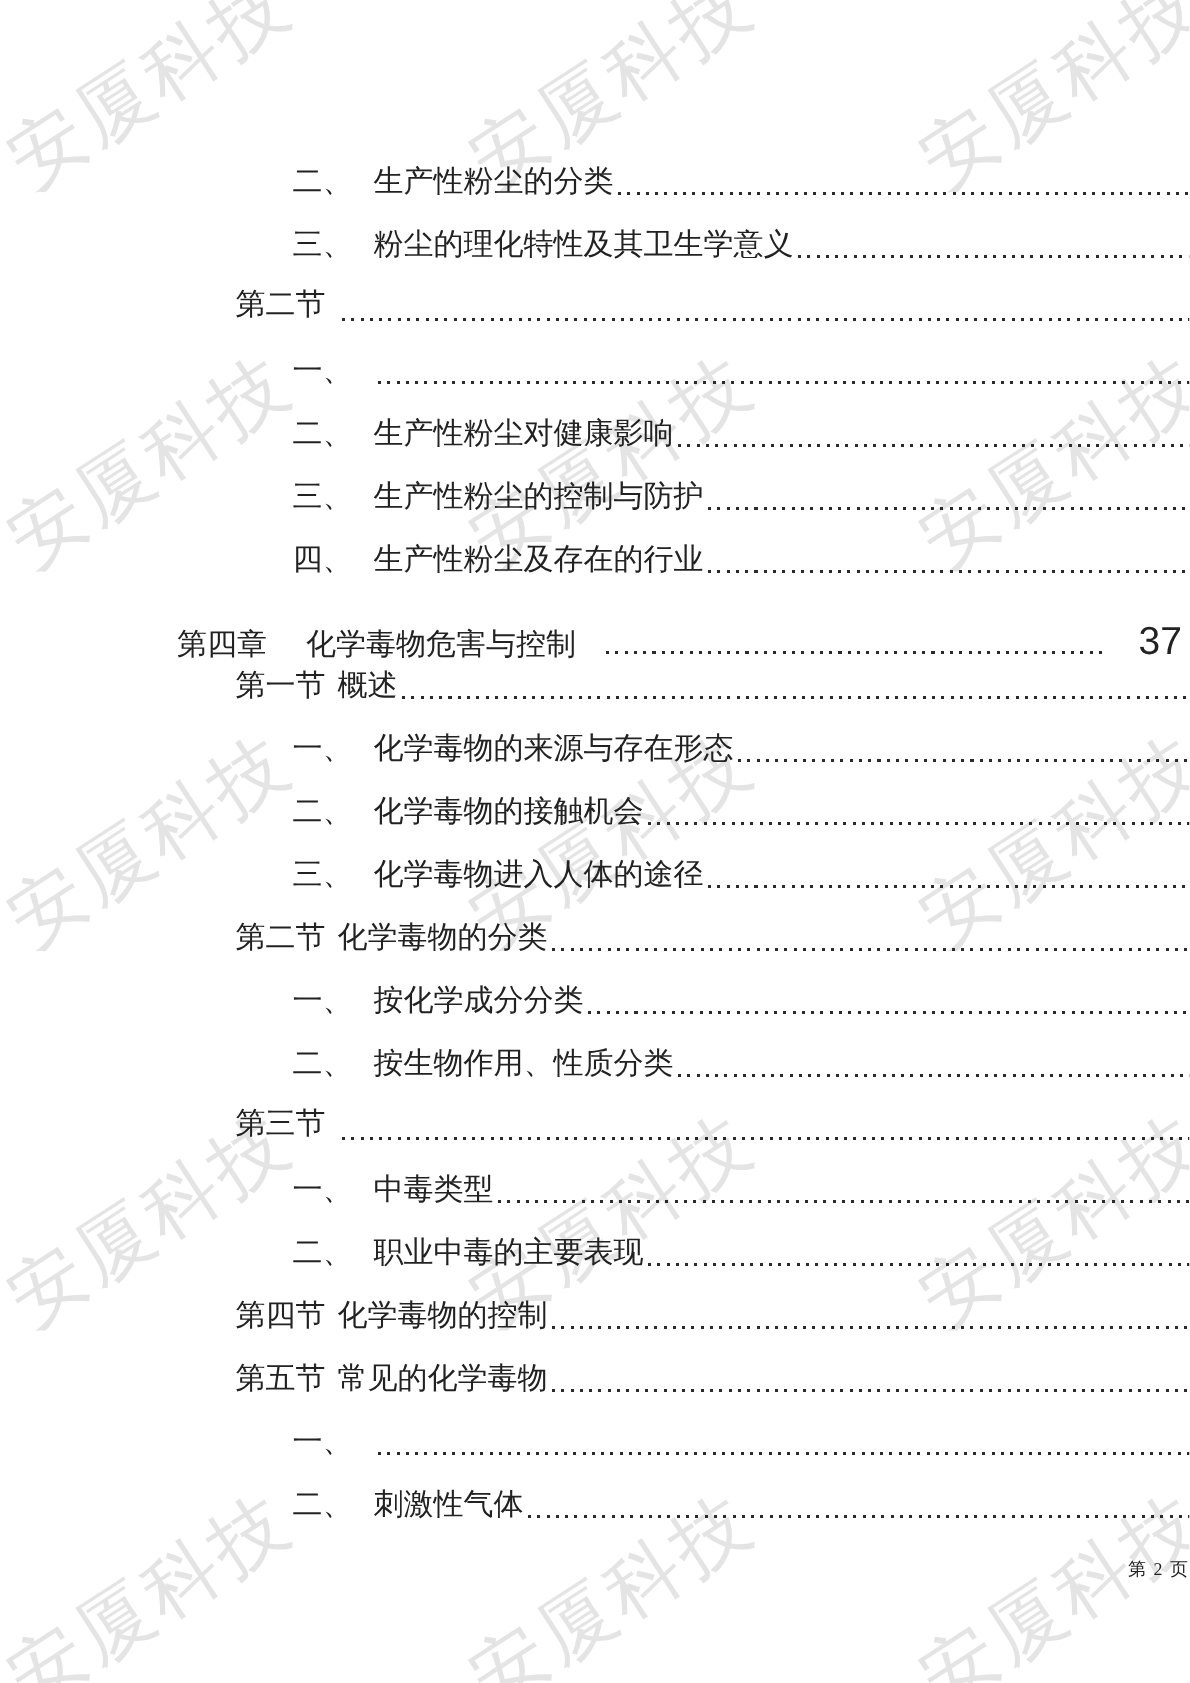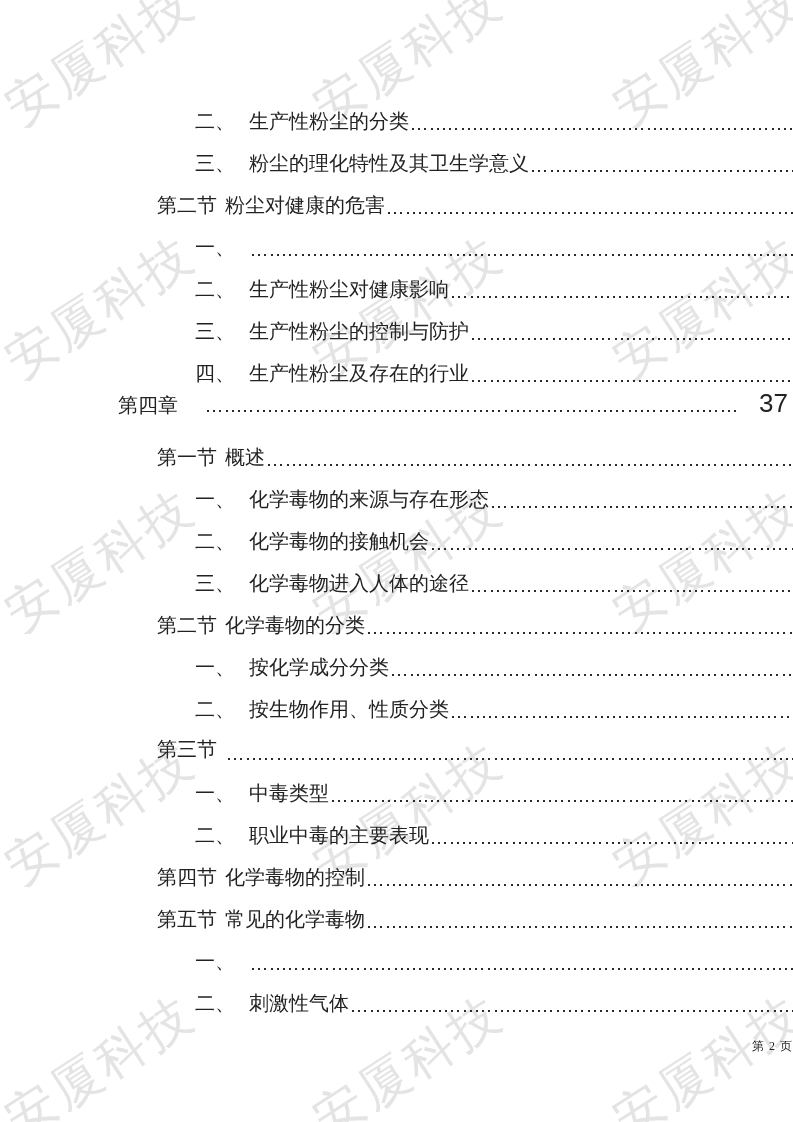--- a/index.html
+++ b/index.html
@@ -81,21 +81,20 @@
         <span class="title">生产性粉尘的分类</span>
         <div class="leader"></div>
       </div>
       <div class="toc-row item" style="top: 150px;">
         <span class="num">三、</span>
         <span class="title">粉尘的理化特性及其卫生学意义</span>
         <div class="leader"></div>
       </div>
       <div class="toc-row section" style="top: 192px;">
         <span class="num">第二节</span>
-        <span class="title">粉尘对健康的危害</span>
         <div class="leader"></div>
       </div>
       <div class="toc-row item" style="top: 234px;">
         <span class="num">一、</span>
         <div class="leader"></div>
       </div>
       <div class="toc-row item" style="top: 276px;">
         <span class="num">二、</span>
         <span class="title">生产性粉尘对健康影响</span>
         <div class="leader"></div>
@@ -103,22 +102,23 @@
       <div class="toc-row item" style="top: 318px;">
         <span class="num">三、</span>
         <span class="title">生产性粉尘的控制与防护</span>
         <div class="leader"></div>
       </div>
       <div class="toc-row item" style="top: 360px;">
         <span class="num">四、</span>
         <span class="title">生产性粉尘及存在的行业</span>
         <div class="leader"></div>
       </div>
-      <div class="toc-row chapter" style="top: 390px; gap: 17px;">
+      <div class="toc-row chapter" style="top: 414px; gap: 17px;">
         <span class="num">第四章</span>
+        <span class="title">化学毒物危害与控制</span>
         <div class="leader"></div>
         <span class="page-no">37</span>
       </div>
       <div class="toc-row section" style="top: 444px;">
         <span class="num">第一节</span>
         <span class="title">概述</span>
         <div class="leader"></div>
       </div>
       <div class="toc-row item" style="top: 486px;">
         <span class="num">一、</span>

